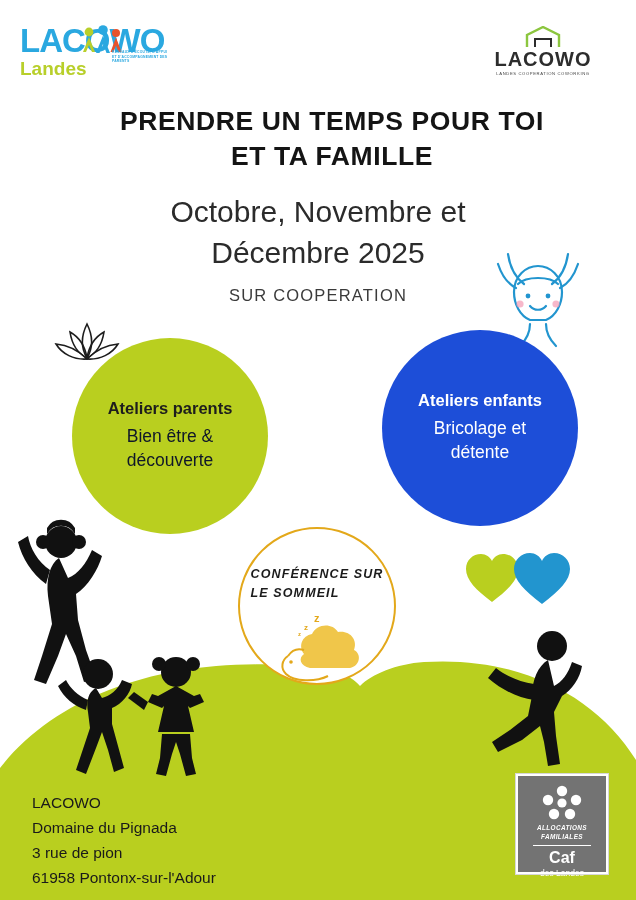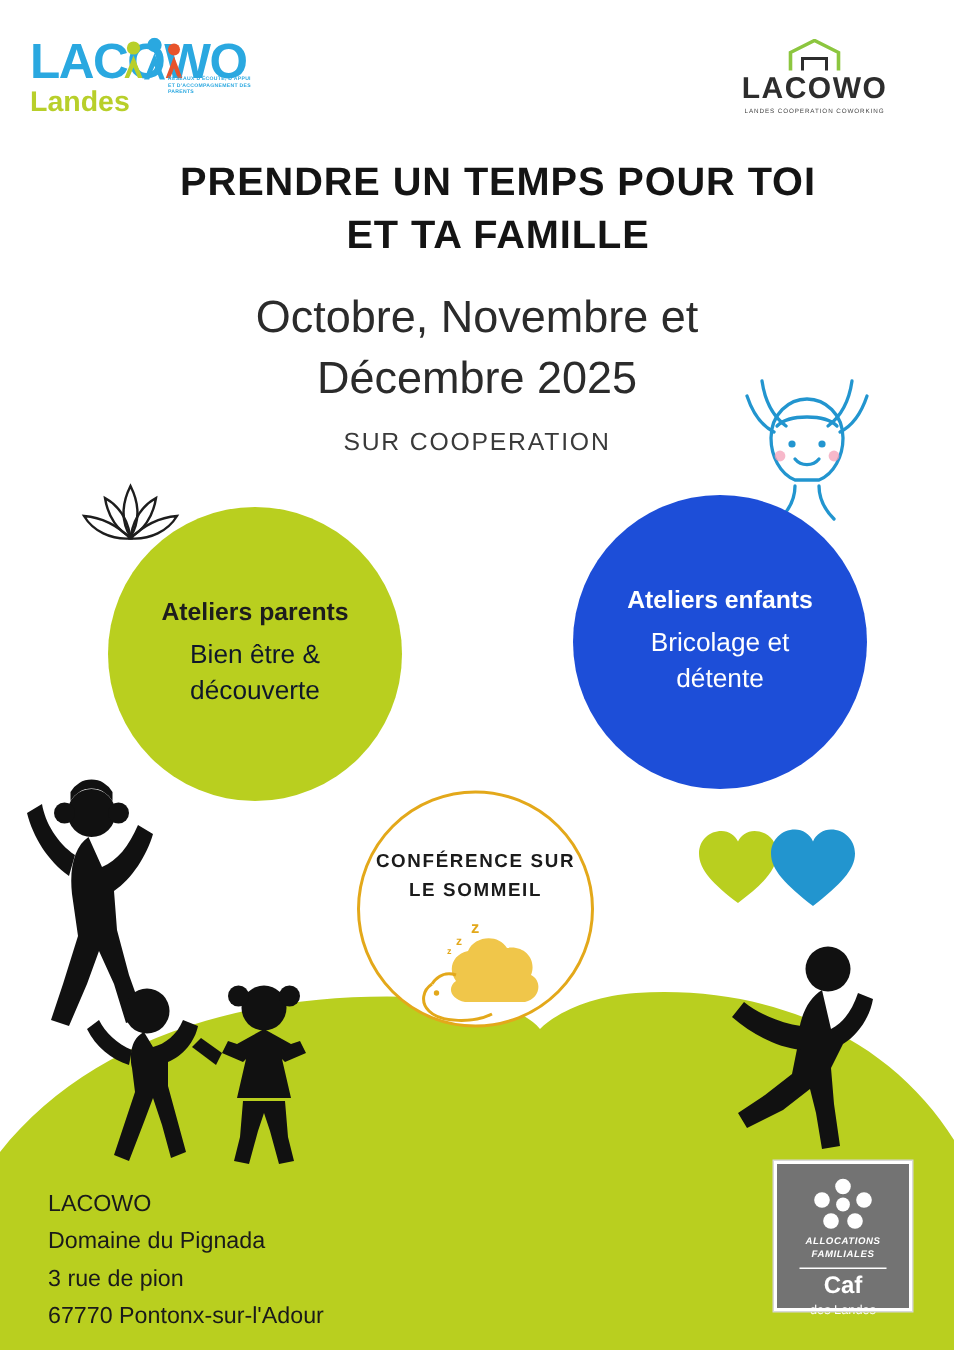--- a/index.html
+++ b/index.html
@@ -98,21 +98,20 @@
   }
 
   
   .circle {
     position: absolute;
     border-radius: 50%;
     display: flex;
     flex-direction: column;
     align-items: center;
     justify-content: center;
-    text-align: center;
     color: #ffffff;
   }
   .circle-green {
     left: 72px; top: 338px;
     width: 196px; height: 196px;
     background: #b9cf1f;
   }
   .circle-blue {
     left: 382px; top: 330px;
     width: 196px; height: 196px;
@@ -130,20 +129,21 @@
     line-height: 1.35;
     color: #0f172a;
   }
   .circle-blue .c-line { color: #ffffff; }
 
   .circle-conf {
     left: 238px; top: 527px;
     width: 158px; height: 158px;
     background: #ffffff;
     border: 2.5px solid #e3a81a;
+    font-style: italic;
   }
   .conf-head {
     font-weight: bold;
     font-size: 12.5px;
     letter-spacing: 1.1px;
     color: #1b1b1b;
     line-height: 1.5;
     margin-top: -44px;
   }
 
@@ -324,21 +324,21 @@
 
   <svg class="hearts" width="112" height="62" viewBox="0 0 112 62">
     <path d="M30 54 C14 42 4 32 4 21 C4 12 11 6 19 6 C24 6 28 9 30 13 C32 9 36 6 41 6 C49 6 56 12 56 21 C56 32 46 42 30 54 Z" fill="#b9cf1f"></path>
     <path d="M80 56 C62 42 52 32 52 21 C52 12 59 5 68 5 C73 5 78 8 80 13 C82 8 87 5 92 5 C101 5 108 12 108 21 C108 32 98 42 80 56 Z" fill="#2295cf"></path>
   </svg>
 
   <div class="address">
     <div>LACOWO</div>
     <div>Domaine du Pignada</div>
     <div>3 rue de pion</div>
-    <div>67770 Pontonx-sur-l'Adour</div>
+    <div>61958 Pontonx-sur-l'Adour</div>
   </div>
 
   <div class="caf-logo">
     <svg width="50" height="40" viewBox="0 0 50 40" style="display:block;margin:0 auto;">
       <g fill="#ffffff">
         <circle cx="25" cy="9" r="5.2"></circle>
         <circle cx="11" cy="18" r="5.2"></circle>
         <circle cx="39" cy="18" r="5.2"></circle>
         <circle cx="17" cy="32" r="5.2"></circle>
         <circle cx="33" cy="32" r="5.2"></circle>

